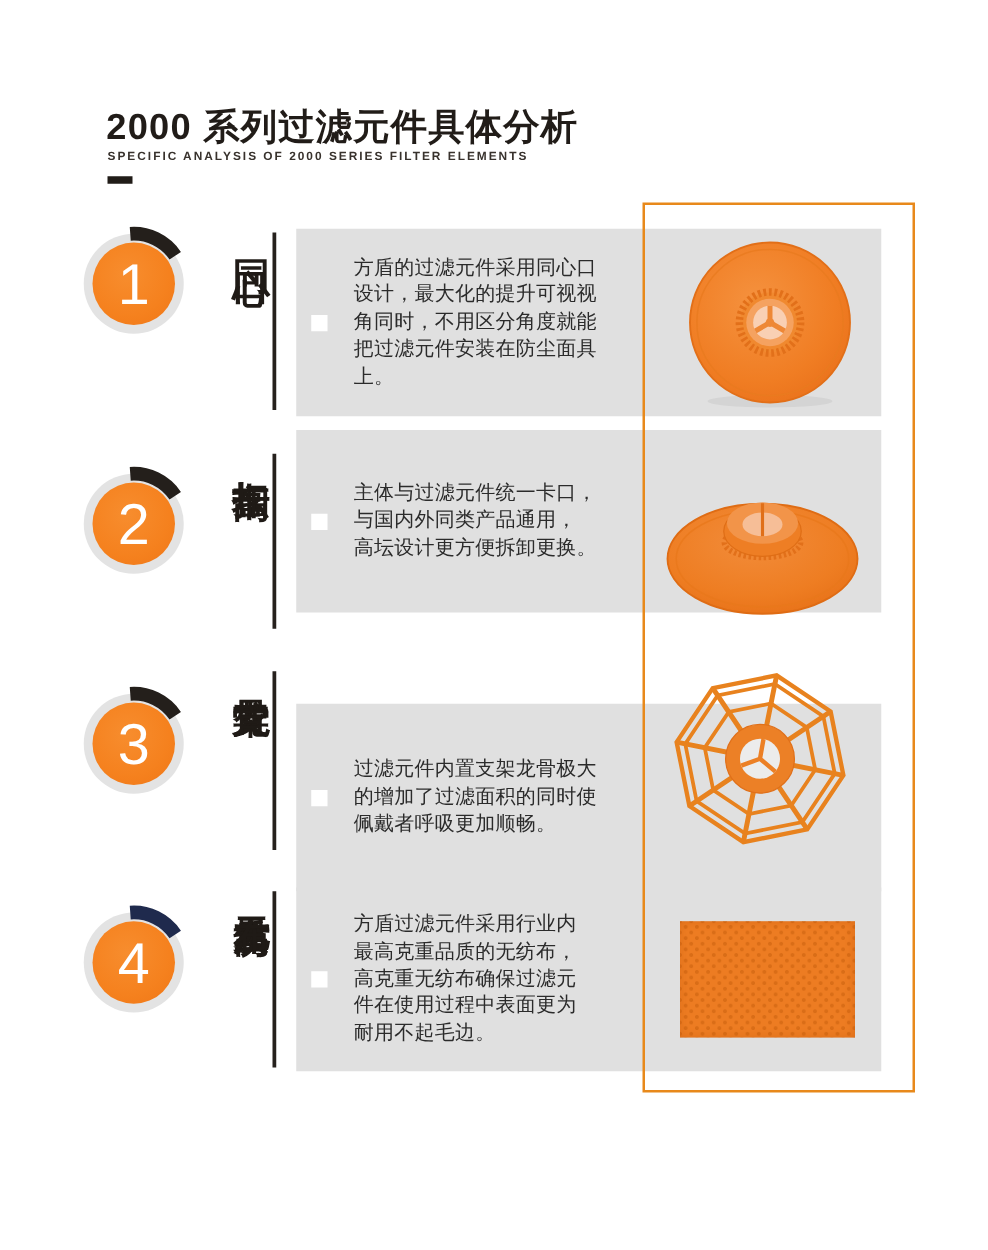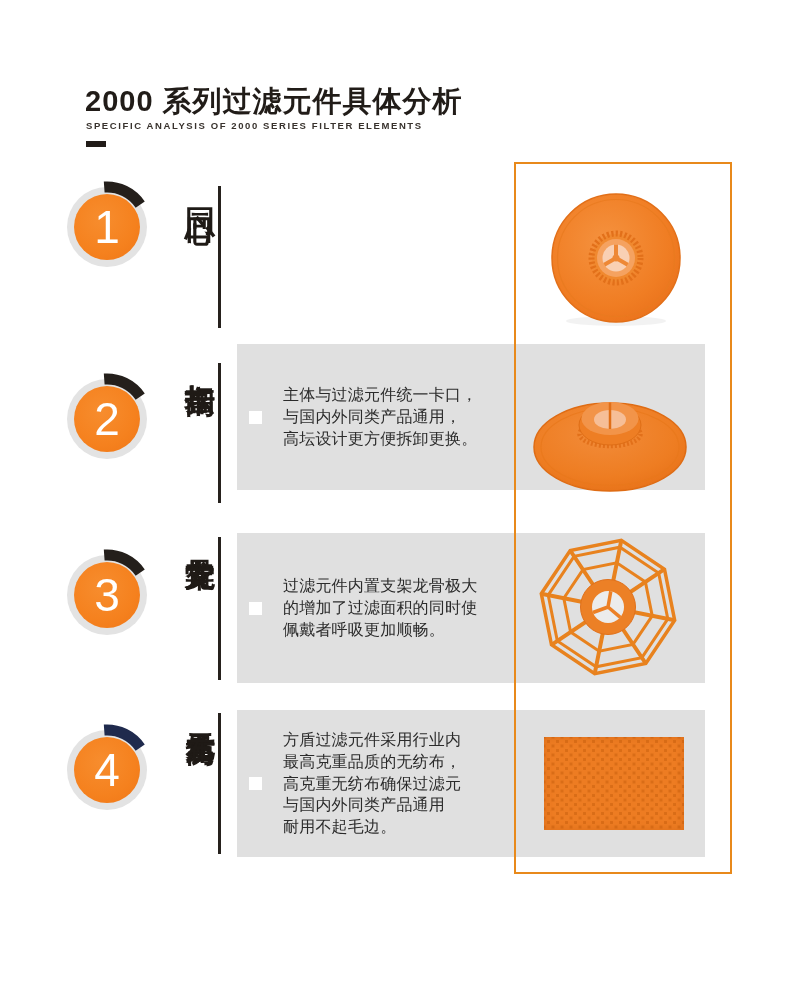--- a/index.html
+++ b/index.html
@@ -10,21 +10,21 @@
   .page-title{position:absolute;left:85px;top:82px;font-size:29px;font-weight:900;
               color:#211c18;letter-spacing:1px;white-space:nowrap;}
   .page-subtitle{position:absolute;left:86px;top:120px;font-size:9.5px;font-weight:700;
                  color:#38322d;letter-spacing:1.6px;white-space:nowrap;text-align:right;}
   .title-dash{position:absolute;left:86px;top:141px;width:20px;height:6px;background:#211c18;}
 
   
   .panel{position:absolute;left:237px;width:468px;background:#e0e0e0;display:flex;align-items:center;}
   .p1{top:183px;height:150px}
   .p2{top:344px;height:146px}
-  .p3{top:533px;height:150px}
+  .p3{top:563px;height:150px}
   .p4{top:710px;height:147px}
   .bullet{position:absolute;left:12px;top:50%;margin-top:-6.5px;width:13px;height:13px;background:#ffffff;}
   .desc{margin-left:46px;width:220px;font-size:16px;line-height:21.8px;color:#2b2b2b;
         white-space:pre-line;letter-spacing:0.2px;}
 
   
   .badge{position:absolute;left:62px;width:92px;height:92px;}
   .b1{top:180px}.b2{top:372px}.b3{top:548px}.b4{top:723px}
   .badge .ring{position:absolute;left:5px;top:7px;width:80px;height:80px;border-radius:50%;background:#e3e3e3;}
   .badge .core{position:absolute;left:12px;top:14px;width:66px;height:66px;border-radius:50%;
@@ -74,20 +74,28 @@
   <div class="badge b1">
     <div class="ring"></div>
     <div class="core"></div>
     <svg width="92" height="92" viewBox="0 0 92 92">
       <path d="M42.2 7.1 A40 40 0 0 1 78.2 24.6" fill="none" stroke-width="11" stroke="#241f1b"></path>
     </svg>
     <div class="num">1</div>
   </div>
   <div class="vtitle t1">同心口</div>
   <div class="sep sep1"></div>
+  <div class="panel p1">
+    <div class="bullet"></div>
+    <div class="desc">方盾的过滤元件采用同心口
+设计，最大化的提升可视视
+角同时，不用区分角度就能
+把过滤元件安装在防尘面具
+上。</div>
+  </div>
   <svg class="img disc-front" width="140" height="140" viewBox="0 0 140 140">
     <defs>
       <radialGradient id="gd1" cx="42%" cy="38%" r="72%">
         <stop offset="0%" stop-color="#f5923f"></stop>
           <stop offset="68%" stop-color="#f07d23"></stop>
         <stop offset="100%" stop-color="#e9701a"></stop>
       </radialGradient>
     </defs>
     <ellipse cx="70" cy="133" rx="50" ry="5" fill="rgba(0,0,0,0.05)"></ellipse>
     <circle cx="70" cy="70" r="64" fill="url(#gd1)" stroke="#e26f18" stroke-width="1.5"></circle>
@@ -170,20 +178,20 @@
     </svg>
     <div class="num">4</div>
   </div>
   <div class="vtitle t4">高质量无纺布</div>
   <div class="sep sep4"></div>
   <div class="panel p4">
     <div class="bullet"></div>
     <div class="desc">方盾过滤元件采用行业内
 最高克重品质的无纺布，
 高克重无纺布确保过滤元
-与国内外同类产品通用
+件在使用过程中表面更为
 耐用不起毛边。</div>
   </div>
   <div class="img swatch"></div>
 
   <div class="hl-border"></div>
 
 </div>
 
 </body></html>

